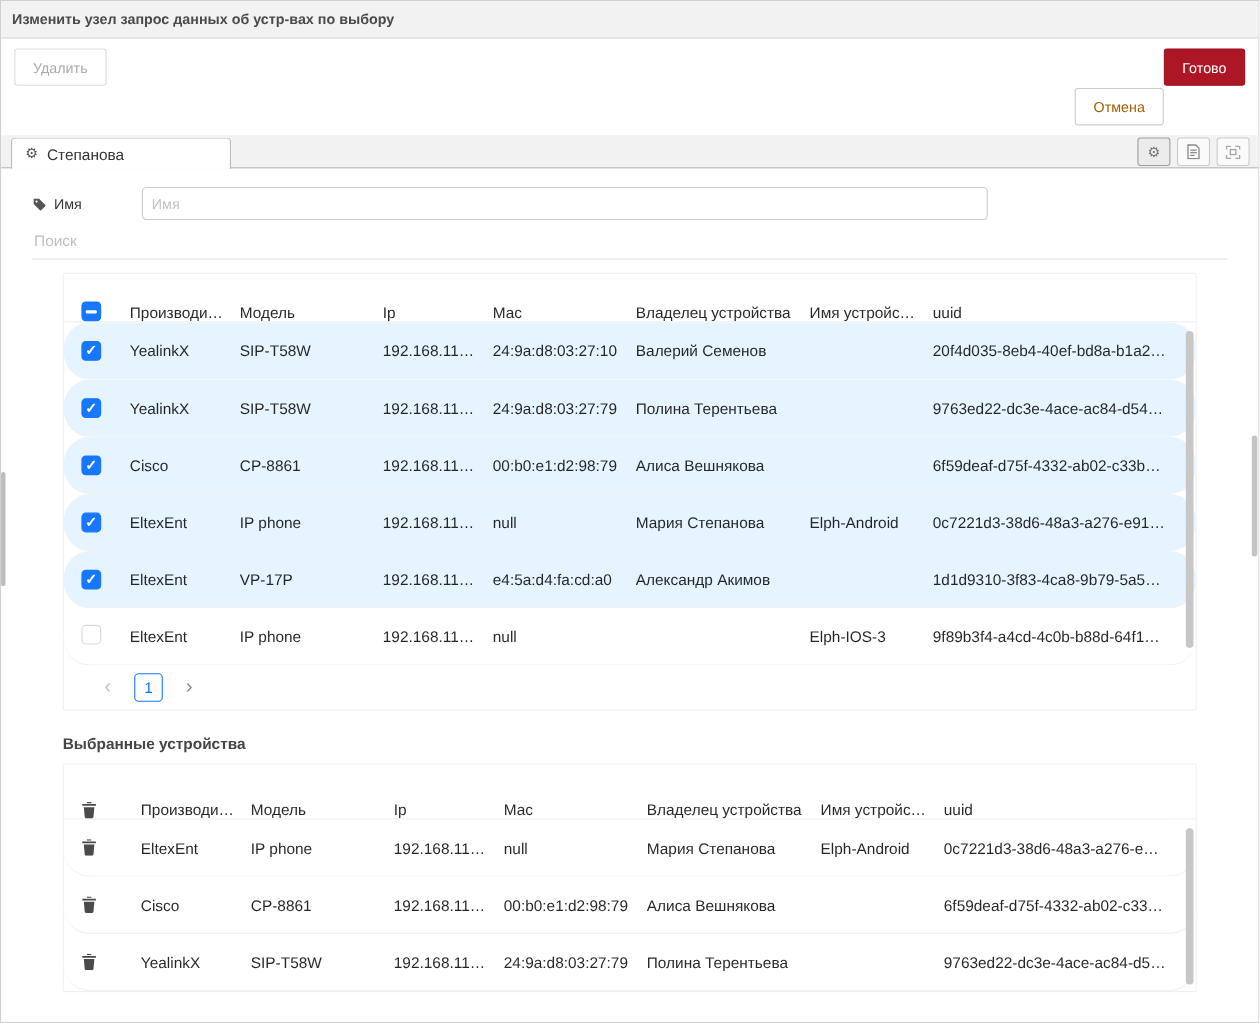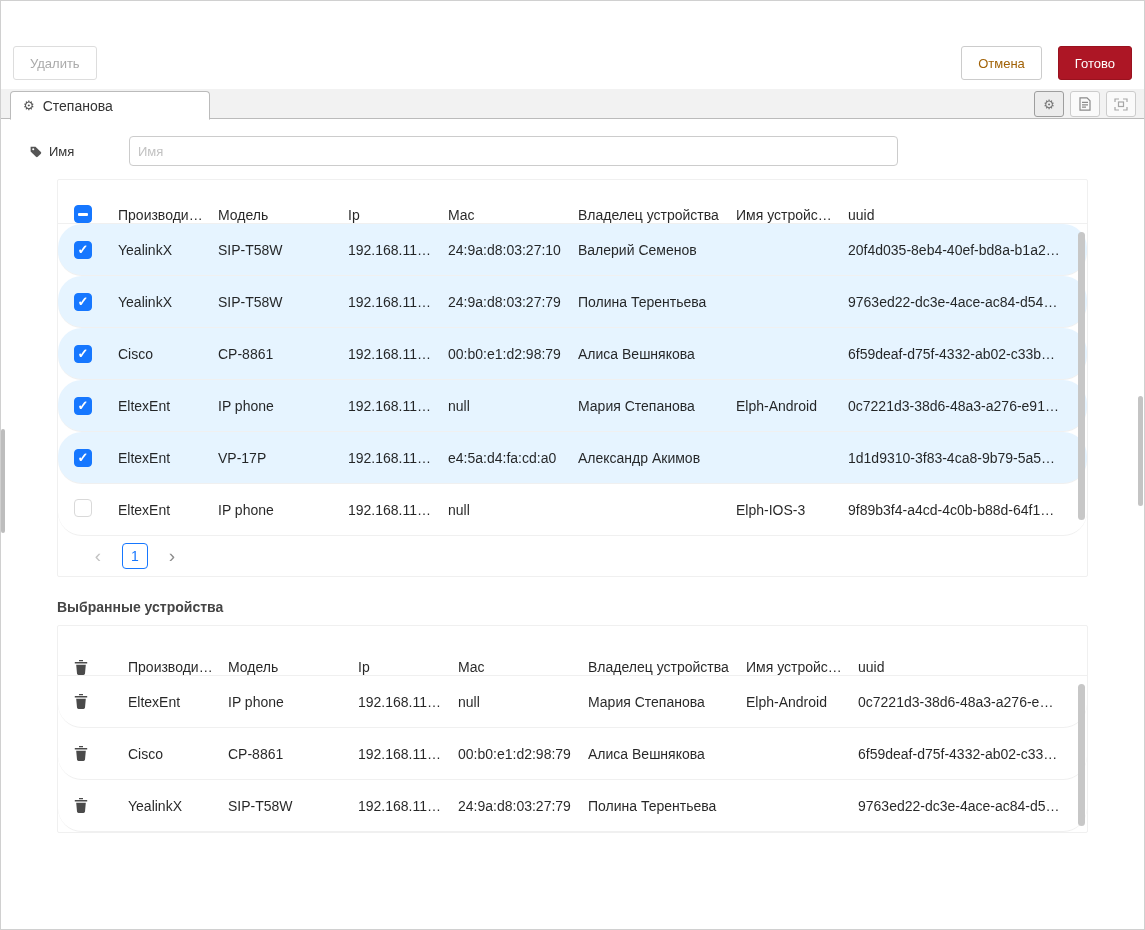--- a/index.html
+++ b/index.html
@@ -14,21 +14,21 @@
   .screen { width: 1145px; height: 930px; border: 1px solid #d0d0d0; position: relative; background: #fff; }
 
   
   .dlg-header {
     height: 34px; background: #f2f2f2; border-bottom: 1px solid #d9d9d9;
     display: flex; align-items: center; padding: 0 10px;
     font-size: 13px; font-weight: bold; color: #4a4a4a;
   }
 
   
-  .dlg-toolbar { display: flex; align-items: flex-end; padding: 9px 12px; gap: 16px; }
+  .dlg-toolbar { display: flex; align-items: flex-start; padding: 9px 12px; }
   .dlg-toolbar .spacer { flex: 1; }
   .btn {
     height: 34px; padding: 0 16px; border: 1px solid #ccc; border-radius: 3px;
     background: #fff; font-size: 13px; display: inline-flex; align-items: center;
     font-family: inherit; cursor: pointer;
   }
   .btn-delete { color: #aaa; border-color: #ddd; }
   .btn-cancel { color: #a16207; margin-top: 36px; }
   .btn-done { background: #ad1625; border-color: #99121f; color: #fff; }
 
@@ -114,20 +114,23 @@
   .edge-scroll-left { position: absolute; left: 0; top: 428px; width: 4px; height: 104px; background: #bdbdbd; border-radius: 2px; z-index: 5; }
   .edge-scroll-right { position: absolute; right: 1px; top: 395px; width: 5px; height: 110px; background: #c4c4c4; border-radius: 3px; z-index: 5; }
 
   .trash-btn { background: none; border: none; cursor: pointer; padding: 0; display: flex; align-items: center; }
 </style>
 </head>
 <body>
 
 <div class="screen">
 
+  <div class="dlg-header">
+    <span>Изменить узел запрос данных об устр-вах по выбору</span>
+  </div>
 
   <div class="dlg-toolbar">
     <button class="btn btn-delete">Удалить</button>
     <div class="spacer"></div>
     <button class="btn btn-cancel">Отмена</button>
     <button class="btn btn-done">Готово</button>
   </div>
 
   <div class="tabbar">
     <div class="tab">
@@ -157,20 +160,21 @@
     <div class="name-row">
       <div class="name-label">
         <svg width="13" height="13" viewBox="0 0 16 16">
           <path fill="#555" d="M2 2h6l6.6 6.6a1.5 1.5 0 0 1 0 2.1l-3.9 3.9a1.5 1.5 0 0 1-2.1 0L2 8V2z"></path>
           <circle cx="5.2" cy="5.2" r="1.3" fill="#fff"></circle>
         </svg>
         <span>Имя</span>
       </div>
       <input class="name-input" type="text" placeholder="Имя" style="">
     </div>
+    <input class="search-input" type="text" placeholder="Поиск" style="">
 
     <div class="card">
       <div class="thead">
         <div class="cell c-check">
           <span class="cb cb-ind"></span>
         </div>
         <div class="cell c-manufacturer">Производит…</div>
         <div class="cell c-model">Модель</div>
         <div class="cell c-ip">Ip</div>
         <div class="cell c-mac">Mac</div>

